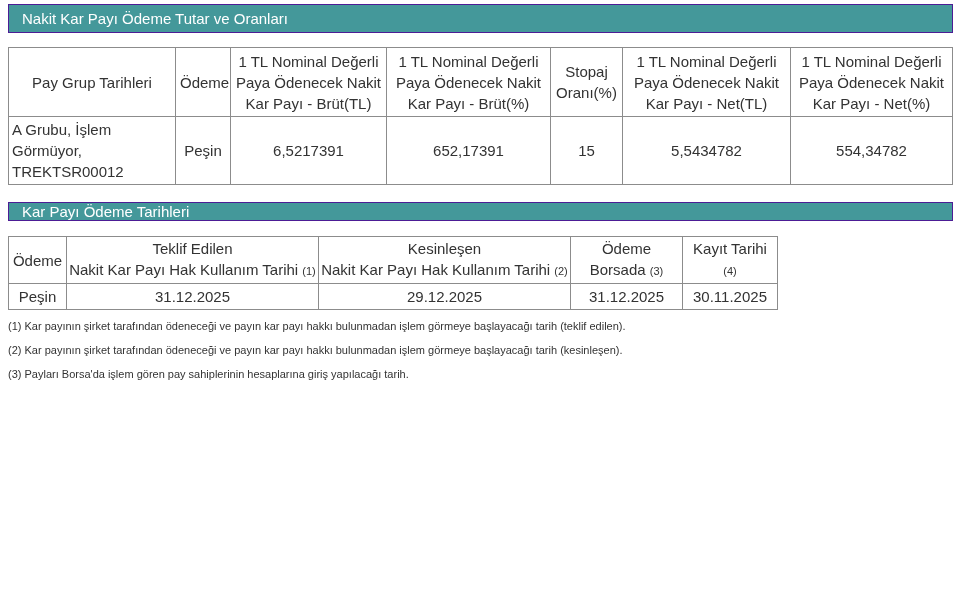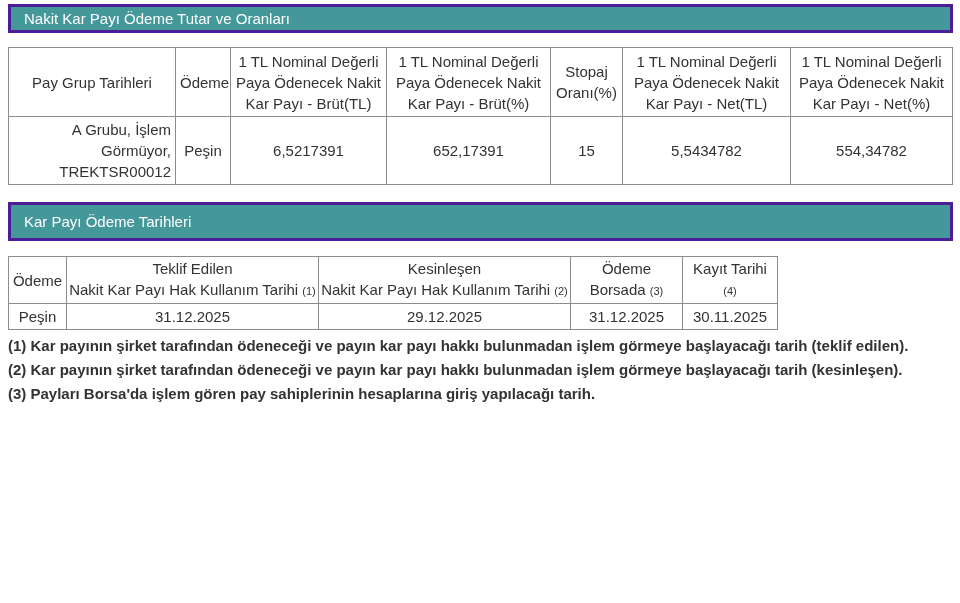--- a/index.html
+++ b/index.html
@@ -9,61 +9,60 @@
     background: #ffffff;
     font-family: "Liberation Sans", sans-serif;
     color: #333333;
     overflow: hidden;
   }
   .section-bar {
     margin: 4px 7px 0 8px;
     width: 945px;
     height: 29px;
     background: #44989A;
-    border: 3px solid #4c1d95;
+    border: 1px solid #4c1d95;
     color: #ffffff;
     font-size: 15px;
     display: flex;
     align-items: center;
     padding-left: 13px;
   }
-  .section-bar.second { margin-top: 17px; height: 39px; }
+  .section-bar.second { margin-top: 17px; height: 19px; }
 
   table {
     border-collapse: collapse;
     margin-left: 8px;
     font-size: 15px;
     color: #333333;
     table-layout: fixed;
   }
   th, td {
     border: 1px solid #8c8c8c;
     font-weight: normal;
     padding: 2px 4px;
     line-height: 21px;
     vertical-align: middle;
   }
   .payments-table { margin-top: 14px; width: 944px; }
   .payments-table th { height: 69px; text-align: center; }
   .payments-table td { text-align: center; }
-  .payments-table td.group-cell { text-align: right; padding-left: 3px; }
+  .payments-table td.group-cell { text-align: left; padding-left: 3px; }
   .payments-table tr.data-row { height: 68px; }
   .payments-table tr.data-row.short { height: 46px; }
   .payments-table tr.bold-row td { font-weight: bold; }
 
   .dates-table { margin-top: 15px; width: 769px; }
   .dates-table th { height: 46px; text-align: center; padding: 1px 2px; }
   .dates-table td { height: 25px; text-align: center; }
   .hdr-note { font-size: 11px; }
 
   .footnotes {
     margin: 4px 0 0 8px;
-    font-size: 15px;
+    font-size: 11px;
     line-height: 24px;
-    font-weight: bold;
   }
   .footnote { white-space: nowrap; }
 </style>
 </head>
 <body>
 
 <div class="section-bar">
   <span>Nakit Kar Payı Ödeme Tutar ve Oranları</span>
 </div>
 

